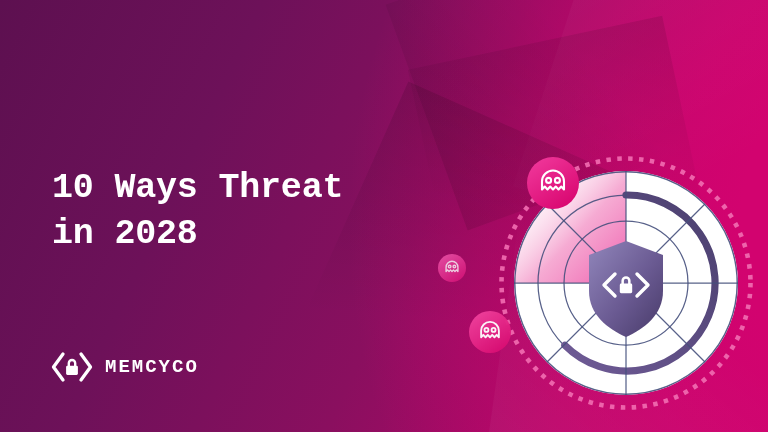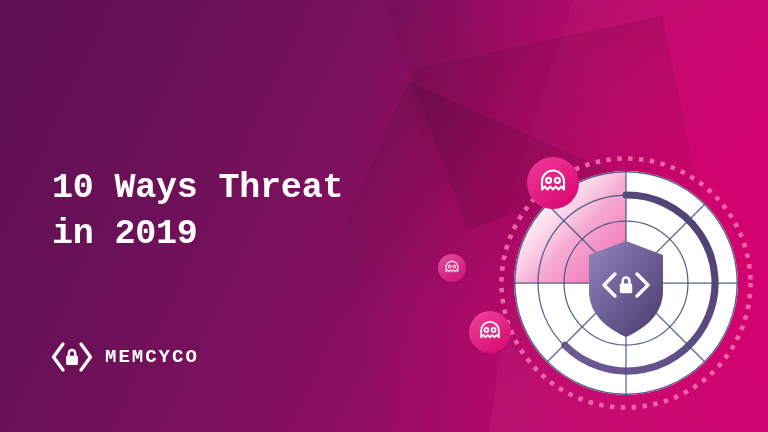--- a/index.html
+++ b/index.html
@@ -32,21 +32,21 @@
 
   
   #headline{
     position:absolute;left:52px;top:143px;width:430px;
     color:#ffffff;font-size:35px;line-height:1.30;font-weight:700;
     letter-spacing:-0.2px;
   }
   #headline .ln{display:block;white-space:nowrap;}
 
   
-  #logo{position:absolute;left:50px;top:337px;display:flex;align-items:center;gap:11px;}
+  #logo{position:absolute;left:50px;top:347px;display:flex;align-items:center;gap:11px;}
   #logo .mark{width:44px;height:40px;display:block;}
   #logo .wordmark{
     color:#fff;font-size:19px;font-weight:700;letter-spacing:2.0px;
   }
 
   
   #radar{position:absolute;left:480px;top:137px;width:292px;height:292px;}
   #radar svg{display:block;}
 
   .ghost-badge{position:absolute;}
@@ -176,21 +176,21 @@
       <g fill="none" stroke="#ffffff" stroke-width="2.3" stroke-linejoin="round" stroke-linecap="round">
         <path d="M15,32.5 V24.5 a11,11 0 0 1 22,0 V32.5 l-2.75,-3 l-2.75,3 l-2.75,-3 l-2.75,3 l-2.75,-3 l-2.75,3 l-2.75,-3 Z"></path>
         <circle cx="21.6" cy="23.4" r="2.45"></circle>
         <circle cx="30.4" cy="23.4" r="2.45"></circle>
       </g>
     </svg>
   </div>
 
   <h1 id="headline">
     <span class="ln">10 Ways Threat</span>
-    <span class="ln">in 2019</span>
+    <span class="ln">in 2028</span>
   </h1>
 
   <div id="logo">
     <svg class="mark" viewBox="0 0 44 40" xmlns="http://www.w3.org/2000/svg">
       <g fill="none" stroke="#ffffff" stroke-width="3.3" stroke-linecap="round" stroke-linejoin="round">
         <polyline points="13,7 3.5,20 13,33"></polyline>
         <polyline points="31,7 40.5,20 31,33"></polyline>
       </g>
       <g fill="#ffffff">
         <path d="M17.6,16.2 a4.4,4.4 0 0 1 8.8,0 v3.1 h-2.4 v-3.1 a2.0,2.0 0 0 0 -4.0,0 v3.1 h-2.4 z"></path>

